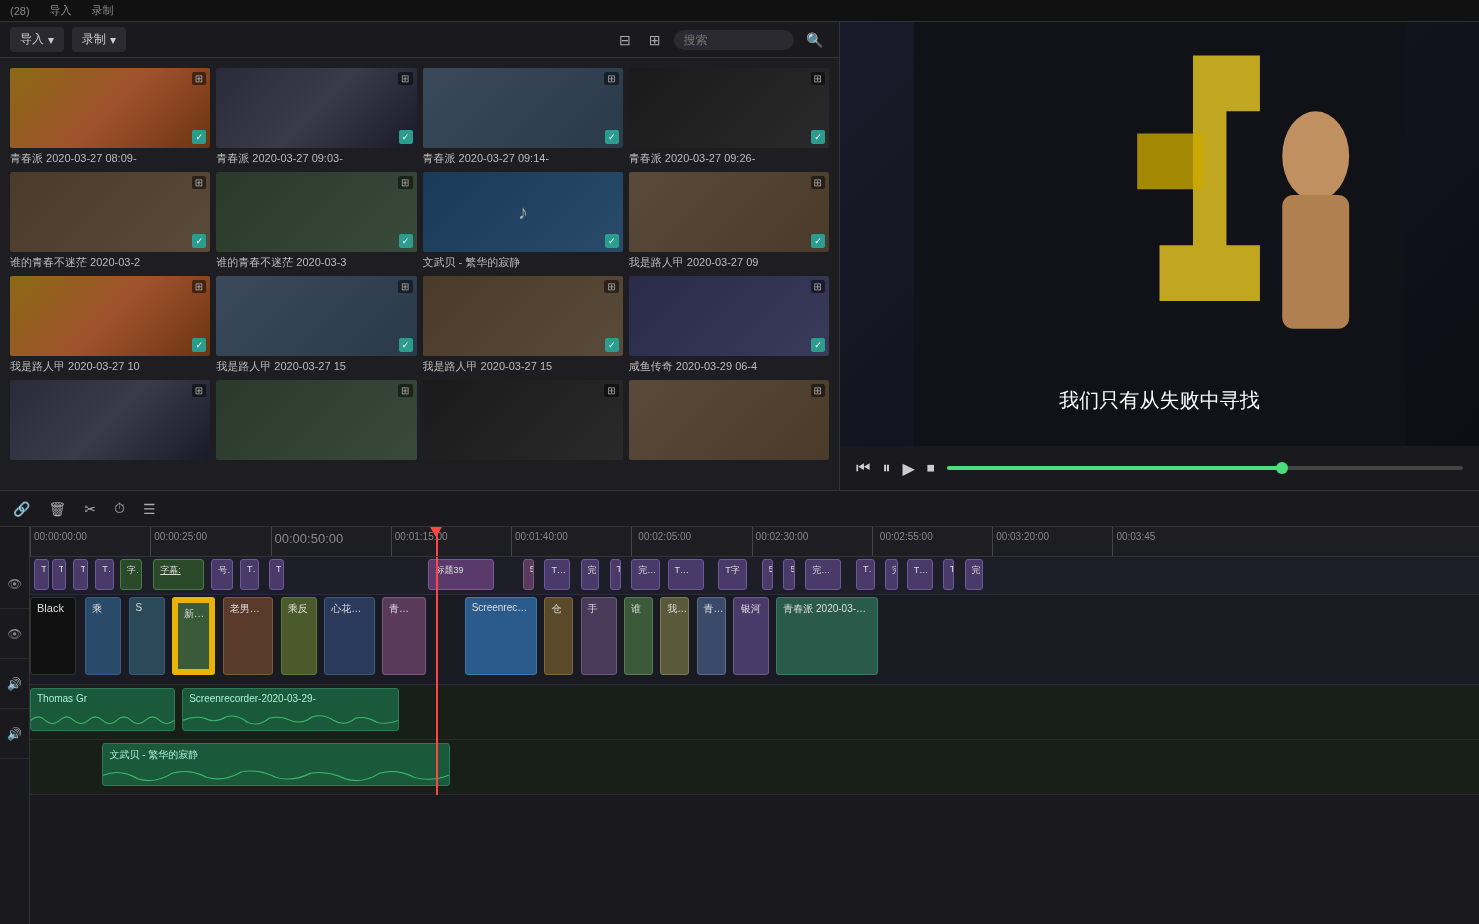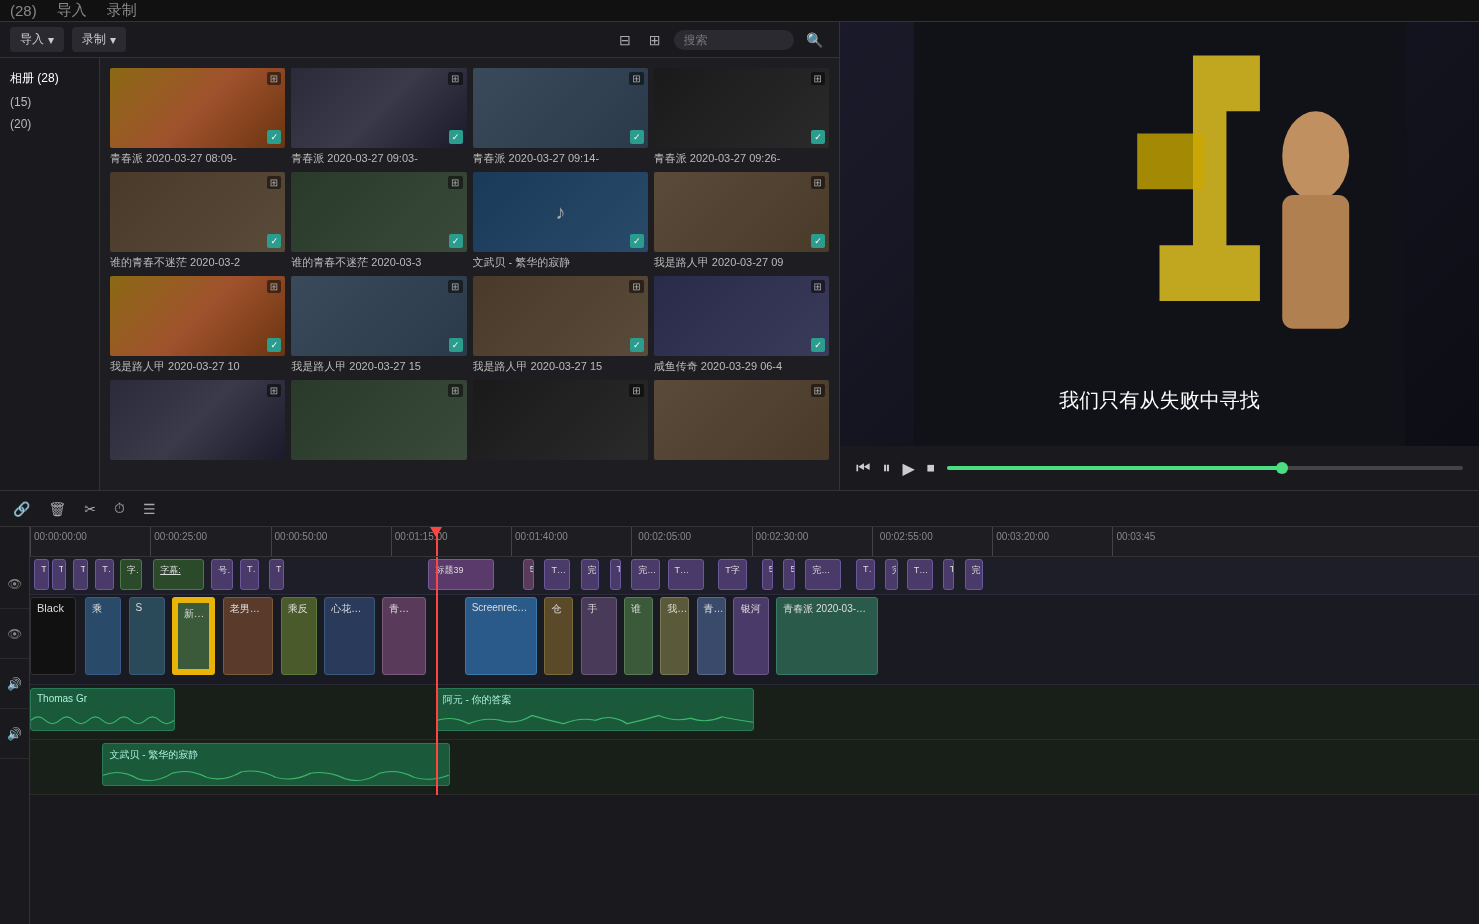--- a/index.html
+++ b/index.html
@@ -87,21 +87,21 @@
     .thumb-video-3 { background: linear-gradient(135deg, #3a4a5a 0%, #2a3a4a 100%); }
     .thumb-video-4 { background: linear-gradient(135deg, #1a1a1a 0%, #2a2a2a 100%); }
     .thumb-video-5 { background: linear-gradient(135deg, #4a3a2a 0%, #5a4a3a 100%); }
     .thumb-video-6 { background: linear-gradient(135deg, #2a3a2a 0%, #3a4a3a 100%); }
     .thumb-video-7 { background: linear-gradient(135deg, #5a4a3a 0%, #4a3a2a 100%); }
     .thumb-video-8 { background: linear-gradient(135deg, #2a2a4a 0%, #3a3a5a 100%); }
     .thumb-music { background: linear-gradient(135deg, #1a3a5a 0%, #2a4a6a 100%); }
 
     .music-note { color: #aaa; font-size: 20px; }
 
-    #top-bar { height: 22px; background: #111; display: flex; align-items: center; padding: 0 10px; font-size: 15px; color: #888; border-bottom: 1px solid #333; gap: 20px; }
+    #top-bar { height: 22px; background: #111; display: flex; align-items: center; padding: 0 10px; font-size: 11px; color: #888; border-bottom: 1px solid #333; gap: 20px; }
 
     
     .preview-bg { width: 100%; height: 100%; background: linear-gradient(135deg, #1a1a2a 0%, #0d0d15 100%); position: relative; display: flex; align-items: center; justify-content: center; }
   </style>
 </head>
 <body>
 
 <div id="app">
 
   <div id="top-bar">
@@ -125,25 +125,20 @@
         </button>
         <div class="toolbar-spacer"></div>
         <button class="toolbar-icon-btn">⊟</button>
         <button class="toolbar-icon-btn">⊞</button>
         <input id="search-input" type="text" placeholder="搜索" style="">
         <button class="toolbar-icon-btn">🔍</button>
       </div>
 
       <div id="sidebar-left">
 
-        <div id="folder-tree">
-          <div class="folder-item active">相册 (28)</div>
-          <div class="folder-item">(15)</div>
-          <div class="folder-item">(20)</div>
-        </div>
 
         <div id="media-grid">
 
           <div class="media-item">
             <div class="media-thumb thumb-video-1">
               <span class="thumb-icon">⊞</span>
               <div class="check-icon">✓</div>
             </div>
             <div class="media-label">青春派 2020-03-27 08:09-</div>
           </div>
@@ -315,21 +310,21 @@
           <span style="font-size:12px;">🔊</span>
         </div>
       </div>
 
       <div id="tracks-scroll">
 
         <div id="timeline-ruler">
           <div style="display:flex; width: 100%; height: 100%; position: relative;">
             <div class="ruler-mark" style="width:8.3%; font-size:10px; color:#888; border-left:1px solid #444; padding-left:3px; padding-top:4px;">00:00:00:00</div>
             <div class="ruler-mark" style="width:8.3%; font-size:10px; color:#888; border-left:1px solid #444; padding-left:3px; padding-top:4px;">00:00:25:00</div>
-            <div class="ruler-mark" style="width:8.3%; font-size:10px; color:#888; border-left:1px solid #444; padding-left:3px; padding-top:4px;">00:00:50:00</div>
+            <div class="ruler-mark" style="width:8.3%; font-size:13px; color:#888; border-left:1px solid #444; padding-left:3px; padding-top:4px;">00:00:50:00</div>
             <div class="ruler-mark" style="width:8.3%; font-size:10px; color:#888; border-left:1px solid #444; padding-left:3px; padding-top:4px;">00:01:15:00</div>
             <div class="ruler-mark" style="width:8.3%; font-size:10px; color:#888; border-left:1px solid #444; padding-left:3px; padding-top:4px;">00:01:40:00</div>
             <div class="ruler-mark" style="width:8.3%; font-size:10px; color:#888; border-left:1px solid #444; padding-left:6px; padding-top:4px;">00:02:05:00</div>
             <div class="ruler-mark" style="width:8.3%; font-size:10px; color:#888; border-left:1px solid #444; padding-left:3px; padding-top:4px;">00:02:30:00</div>
             <div class="ruler-mark" style="width:8.3%; font-size:10px; color:#888; border-left:1px solid #444; padding-left:7px; padding-top:4px;">00:02:55:00</div>
             <div class="ruler-mark" style="width:8.3%; font-size:10px; color:#888; border-left:1px solid #444; padding-left:3px; padding-top:4px;">00:03:20:00</div>
             <div class="ruler-mark" style="width:8.3%; font-size:10px; color:#888; border-left:1px solid #444; padding-left:3px; padding-top:4px;">00:03:45</div>
           </div>
 
           <div id="playhead" style="left: 28%;">
@@ -477,27 +472,27 @@
           <div class="track-row audio-track" style="position:relative; height:55px; background:#181e18; border-bottom:1px solid #2a2a2a;">
 
             <div class="clip audio-clip audio-clip-green" style="left:0%; width:10%; height:80%; top:3px; position:absolute; background:#1a5a3a; border:1px solid #2a7a5a;">
               <span class="clip-label" style="font-size:10px; color:#aed;">Thomas Gr</span>
 
               <svg style="position:absolute;bottom:0;left:0;right:0;height:50%;width:100%;" viewBox="0 0 200 30" preserveAspectRatio="none">
                 <path d="M0,15 Q10,5 20,15 Q30,25 40,15 Q50,5 60,15 Q70,25 80,15 Q90,5 100,15 Q110,25 120,15 Q130,5 140,15 Q150,25 160,15 Q170,5 180,15 Q190,25 200,15" stroke="#4ade80" stroke-width="1.5" fill="none" opacity="0.7"></path>
               </svg>
             </div>
 
-
-            <div class="clip audio-clip audio-clip-green" style="left:28%; width:22%; height:80%; top:3px; position:absolute; background:#1a5a3a; border:1px solid #2a7a5a;">
-              <span class="clip-label" style="font-size:10px; color:#aed;">阿元 - 你的答案</span>
+            <div class="clip audio-clip audio-clip-green" style="left:10.5%; width:15%; height:80%; top:3px; position:absolute; background:#1a5a3a; border:1px solid #2a7a5a;">
+              <span class="clip-label" style="font-size:10px; color:#aed;">Screenrecorder-2020-03-29-</span>
               <svg style="position:absolute;bottom:0;left:0;right:0;height:50%;width:100%;" viewBox="0 0 200 30" preserveAspectRatio="none">
-                <path d="M0,15 Q10,8 20,20 Q30,10 40,15 Q50,22 60,8 Q70,15 80,20 Q90,10 100,15 Q110,5 120,20 Q130,15 140,8 Q150,18 160,12 Q170,20 180,10 Q190,15 200,18" stroke="#4ade80" stroke-width="1.5" fill="none" opacity="0.7"></path>
+                <path d="M0,15 Q10,8 20,12 Q30,20 40,10 Q50,5 60,18 Q70,25 80,12 Q90,8 100,15 Q110,22 120,10 Q130,5 140,15 Q150,25 160,12 Q170,8 180,18 Q190,22 200,15" stroke="#4ade80" stroke-width="1.5" fill="none" opacity="0.7"></path>
               </svg>
             </div>
+
           </div>
 
           <div class="track-row audio-track2" style="position:relative; height:55px; background:#181e18; border-bottom:1px solid #2a2a2a;">
             <div class="clip audio-clip audio-clip-green" style="left:5%; width:24%; height:80%; top:3px; position:absolute; background:#1a5a3a; border:1px solid #2a7a5a;">
               <span class="clip-label" style="font-size:10px; color:#aed;">文武贝 - 繁华的寂静</span>
               <svg style="position:absolute;bottom:0;left:0;right:0;height:50%;width:100%;" viewBox="0 0 300 30" preserveAspectRatio="none">
                 <path d="M0,15 Q15,5 30,20 Q45,28 60,12 Q75,5 90,18 Q105,25 120,10 Q135,5 150,18 Q165,25 180,12 Q195,8 210,20 Q225,28 240,12 Q255,5 270,18 Q285,25 300,15" stroke="#4ade80" stroke-width="1.5" fill="none" opacity="0.7"></path>
               </svg>
             </div>
           </div>

